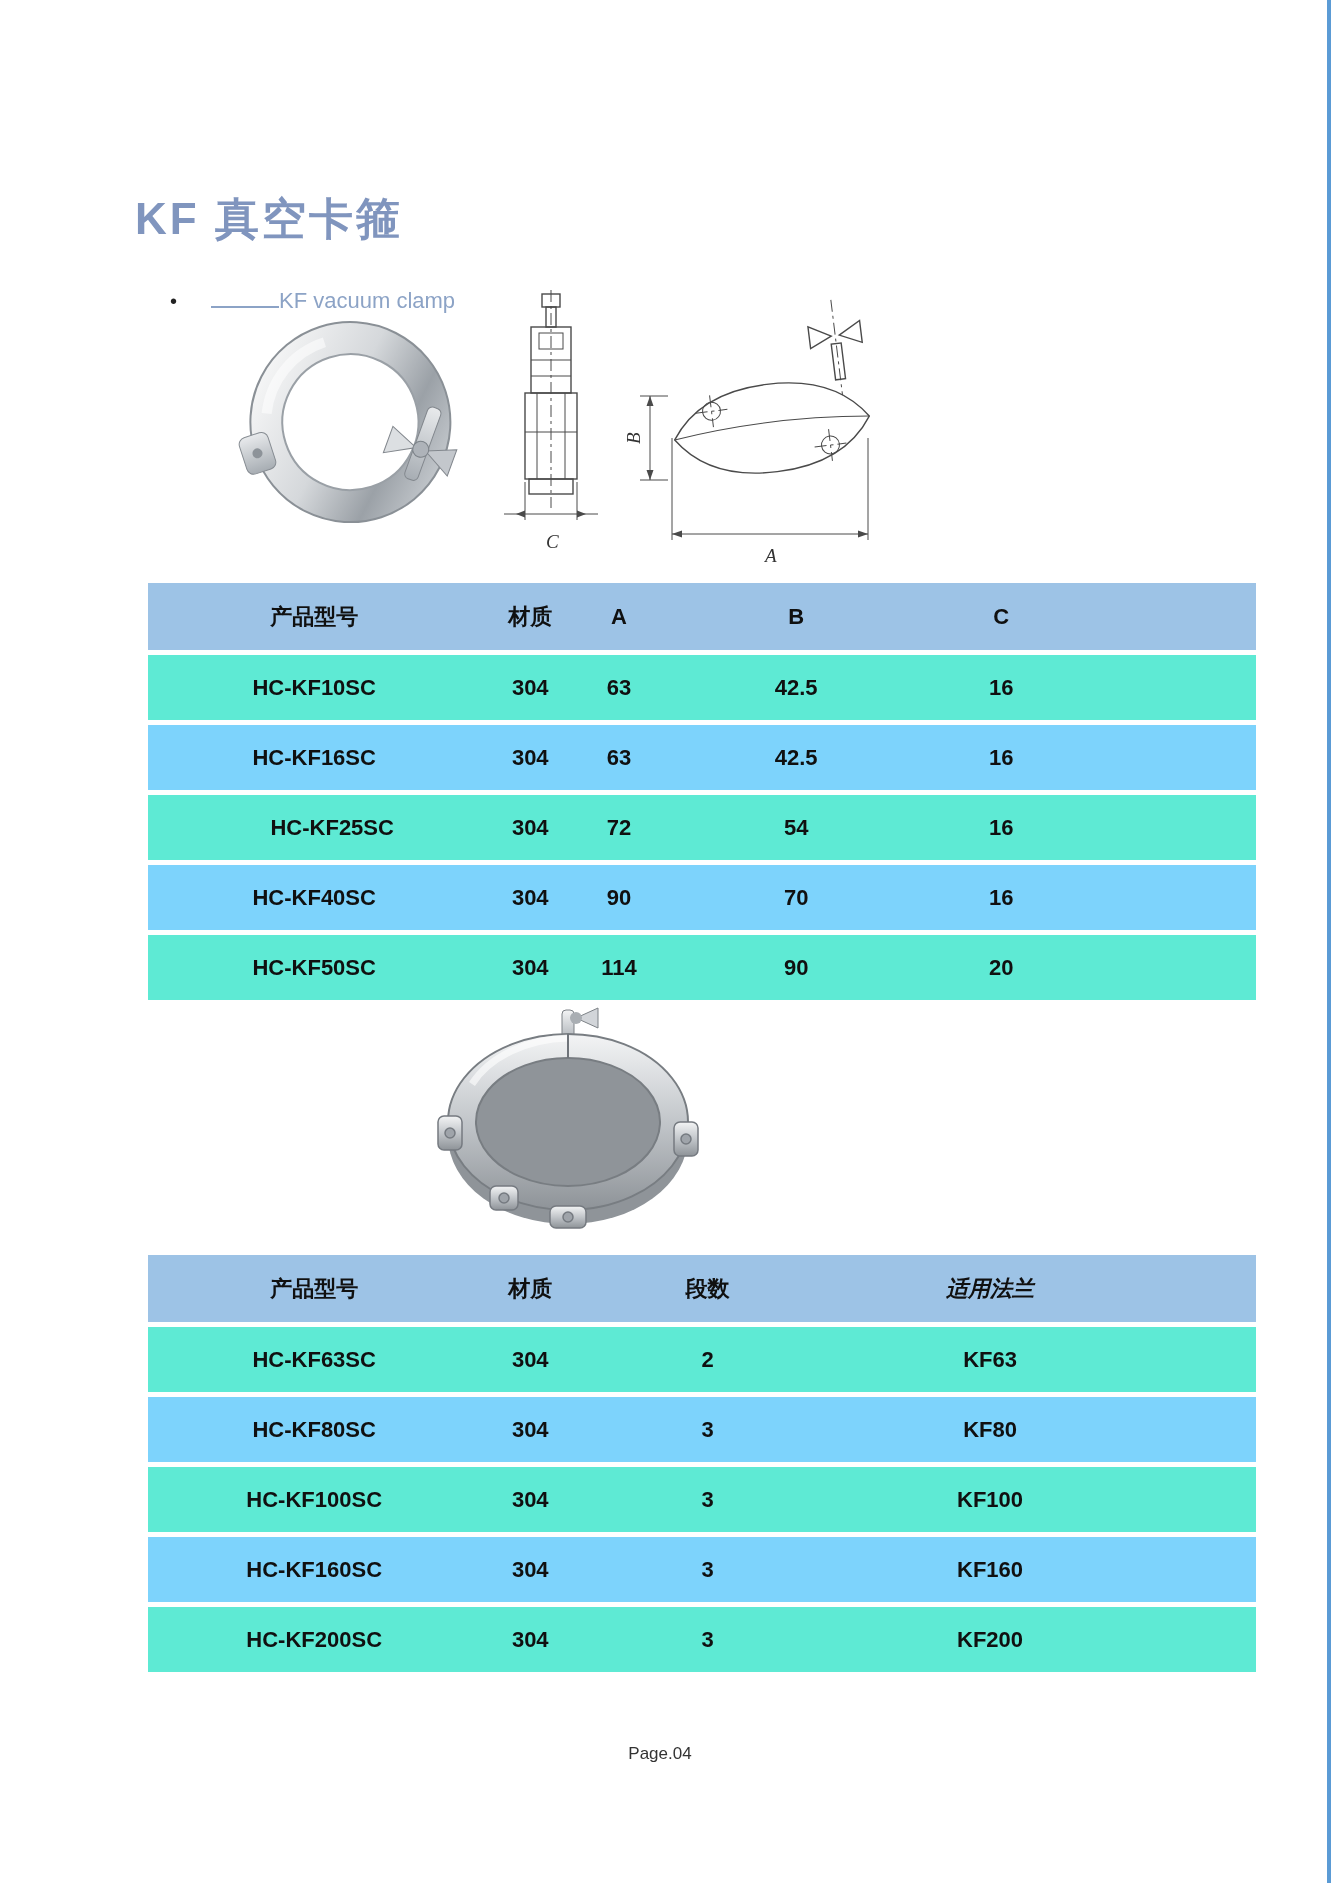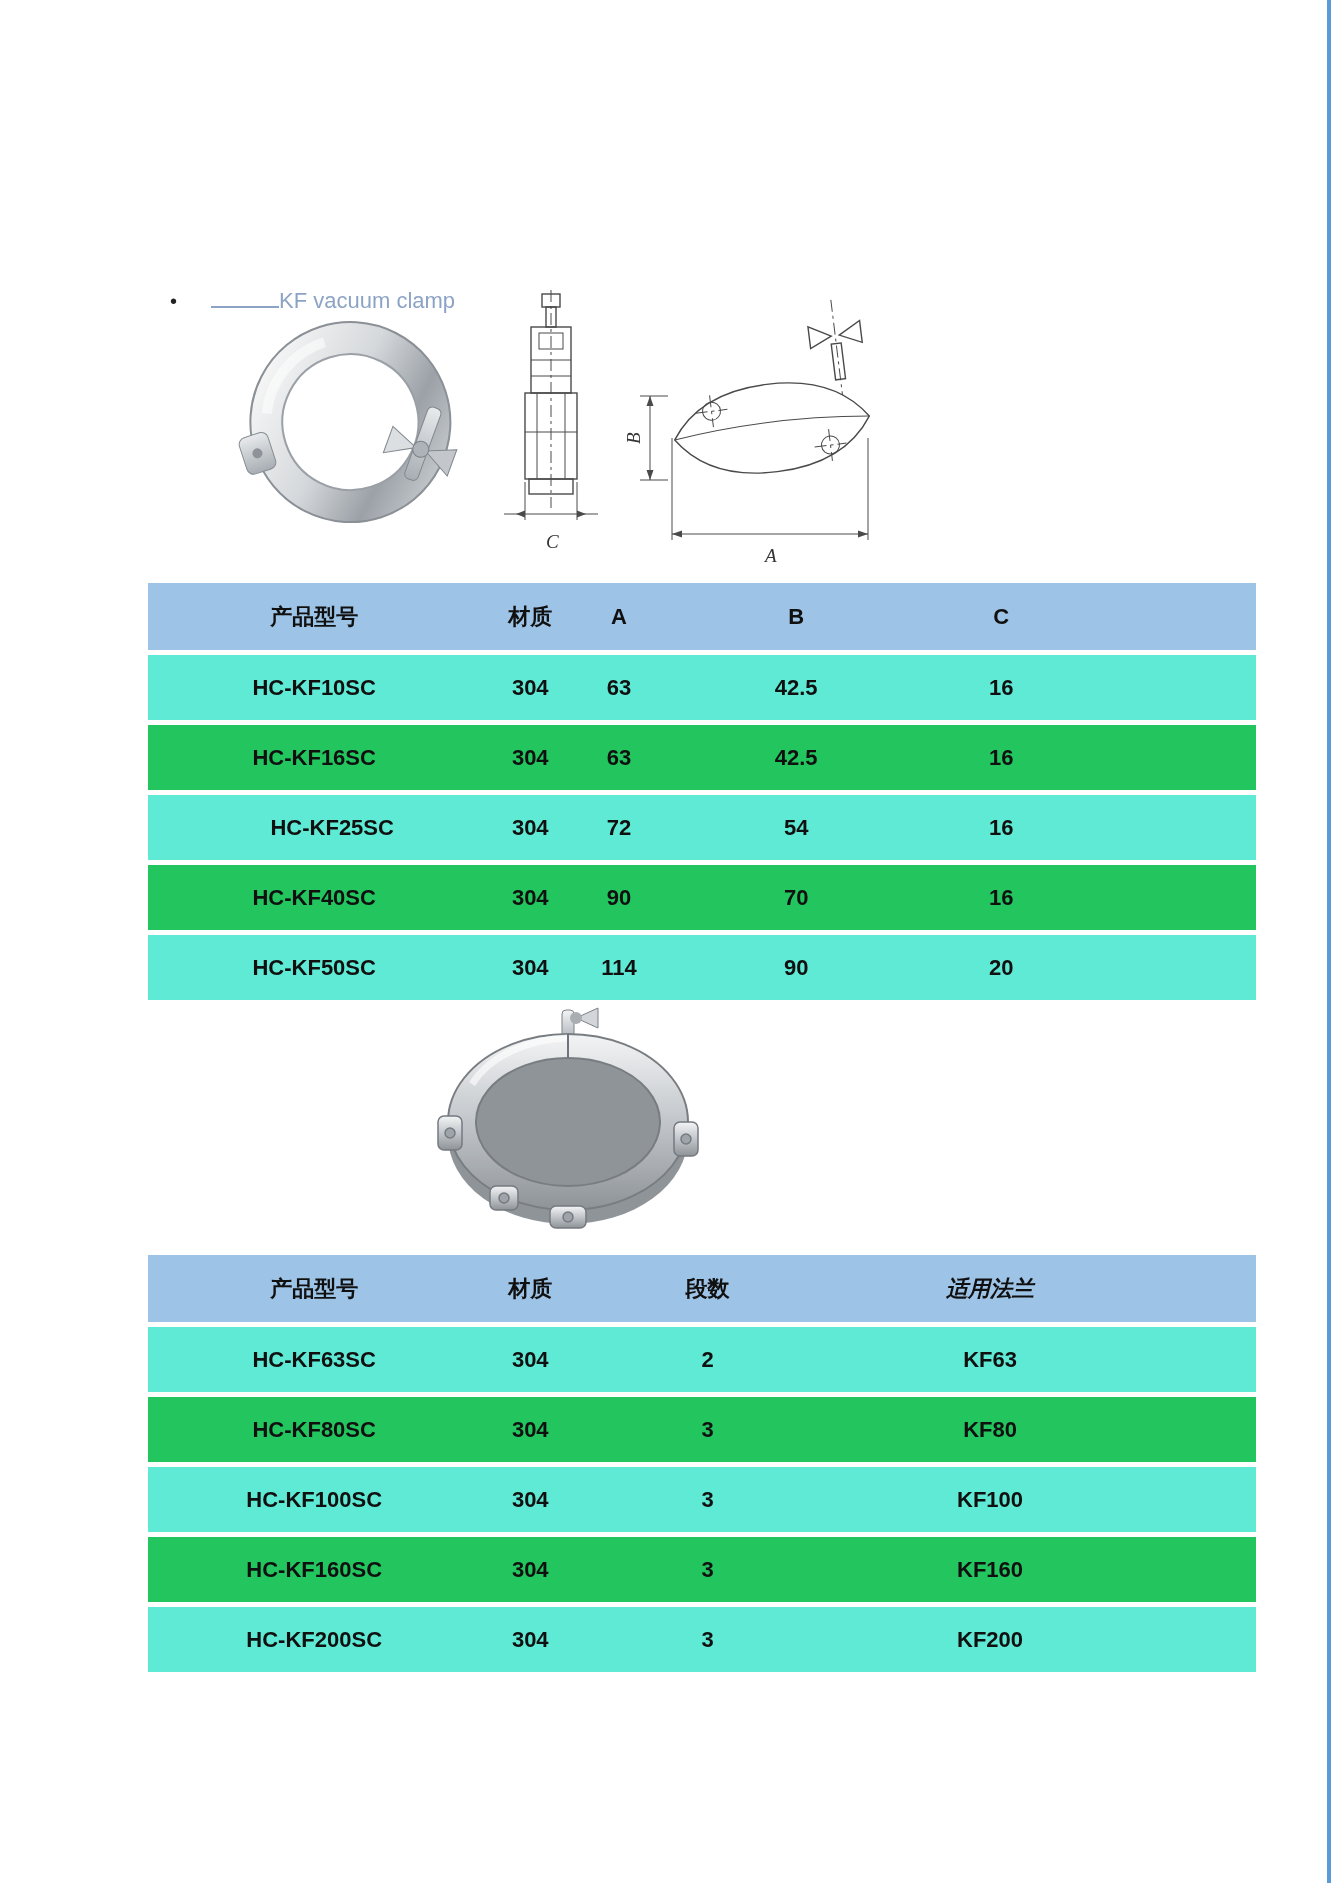--- a/index.html
+++ b/index.html
@@ -28,33 +28,34 @@
   .tthin { stroke:#4a4a4a; stroke-width:1; fill:none; }
   .cline { stroke:#4a4a4a; stroke-width:1; fill:none; stroke-dasharray:12 4 3 4; }
   .dimtext { font-family:"Liberation Serif", serif; font-style:italic; font-size:19px; fill:#333; }
 
   .tbl { position:absolute; left:100px; width:1108px;margin-left:48px; }
   #table1 { top:583px; }
   #table2 { top:1255px; }
   .trow { display:flex; align-items:center; height:65px; margin-bottom:5px; }
   .thead { height:67px; background:#9DC3E6; }
   .row-gray { background:#5eead4; }
-  .row-blue { background:#22c55e; }
+  .row-blue { background:#7dd3fc; }
   .tcell { text-align:center; font-weight:bold; font-size:22px; color:#101010; }
 
   .footer { position:absolute; left:0; top:1744px; width:1320px; text-align:center;
             font-size:17px; color:#333; }
 </style>
 </head>
 <body>
 
 <div class="page">
 
   <div class="edge-line"></div>
 
+  <h1 class="page-title">KF 真空卡箍</h1>
 
   <div class="bullet-row">
     <span class="bullet-glyph">•</span>
     <span class="blank-underline"></span>
     <span class="bullet-label">KF vacuum clamp</span>
   </div>
 
   <svg id="photo1" class="fig" width="258" height="272" viewBox="0 0 258 272">
     <defs>
       <linearGradient id="met1" x1="0" y1="0" x2="1" y2="1">
@@ -242,14 +243,15 @@
         <div class="tcell" style="width: 28%;">KF160</div>
       </div>
       <div class="trow row-gray">
         <div class="tcell" style="width: 30%;">HC-KF200SC</div>
         <div class="tcell" style="width: 9%;">304</div>
         <div class="tcell" style="width: 23%;">3</div>
         <div class="tcell" style="width: 28%;">KF200</div>
       </div>
     </div>
 
+  <div class="footer">Page.04</div>
 
 </div>
 
 </body></html>

